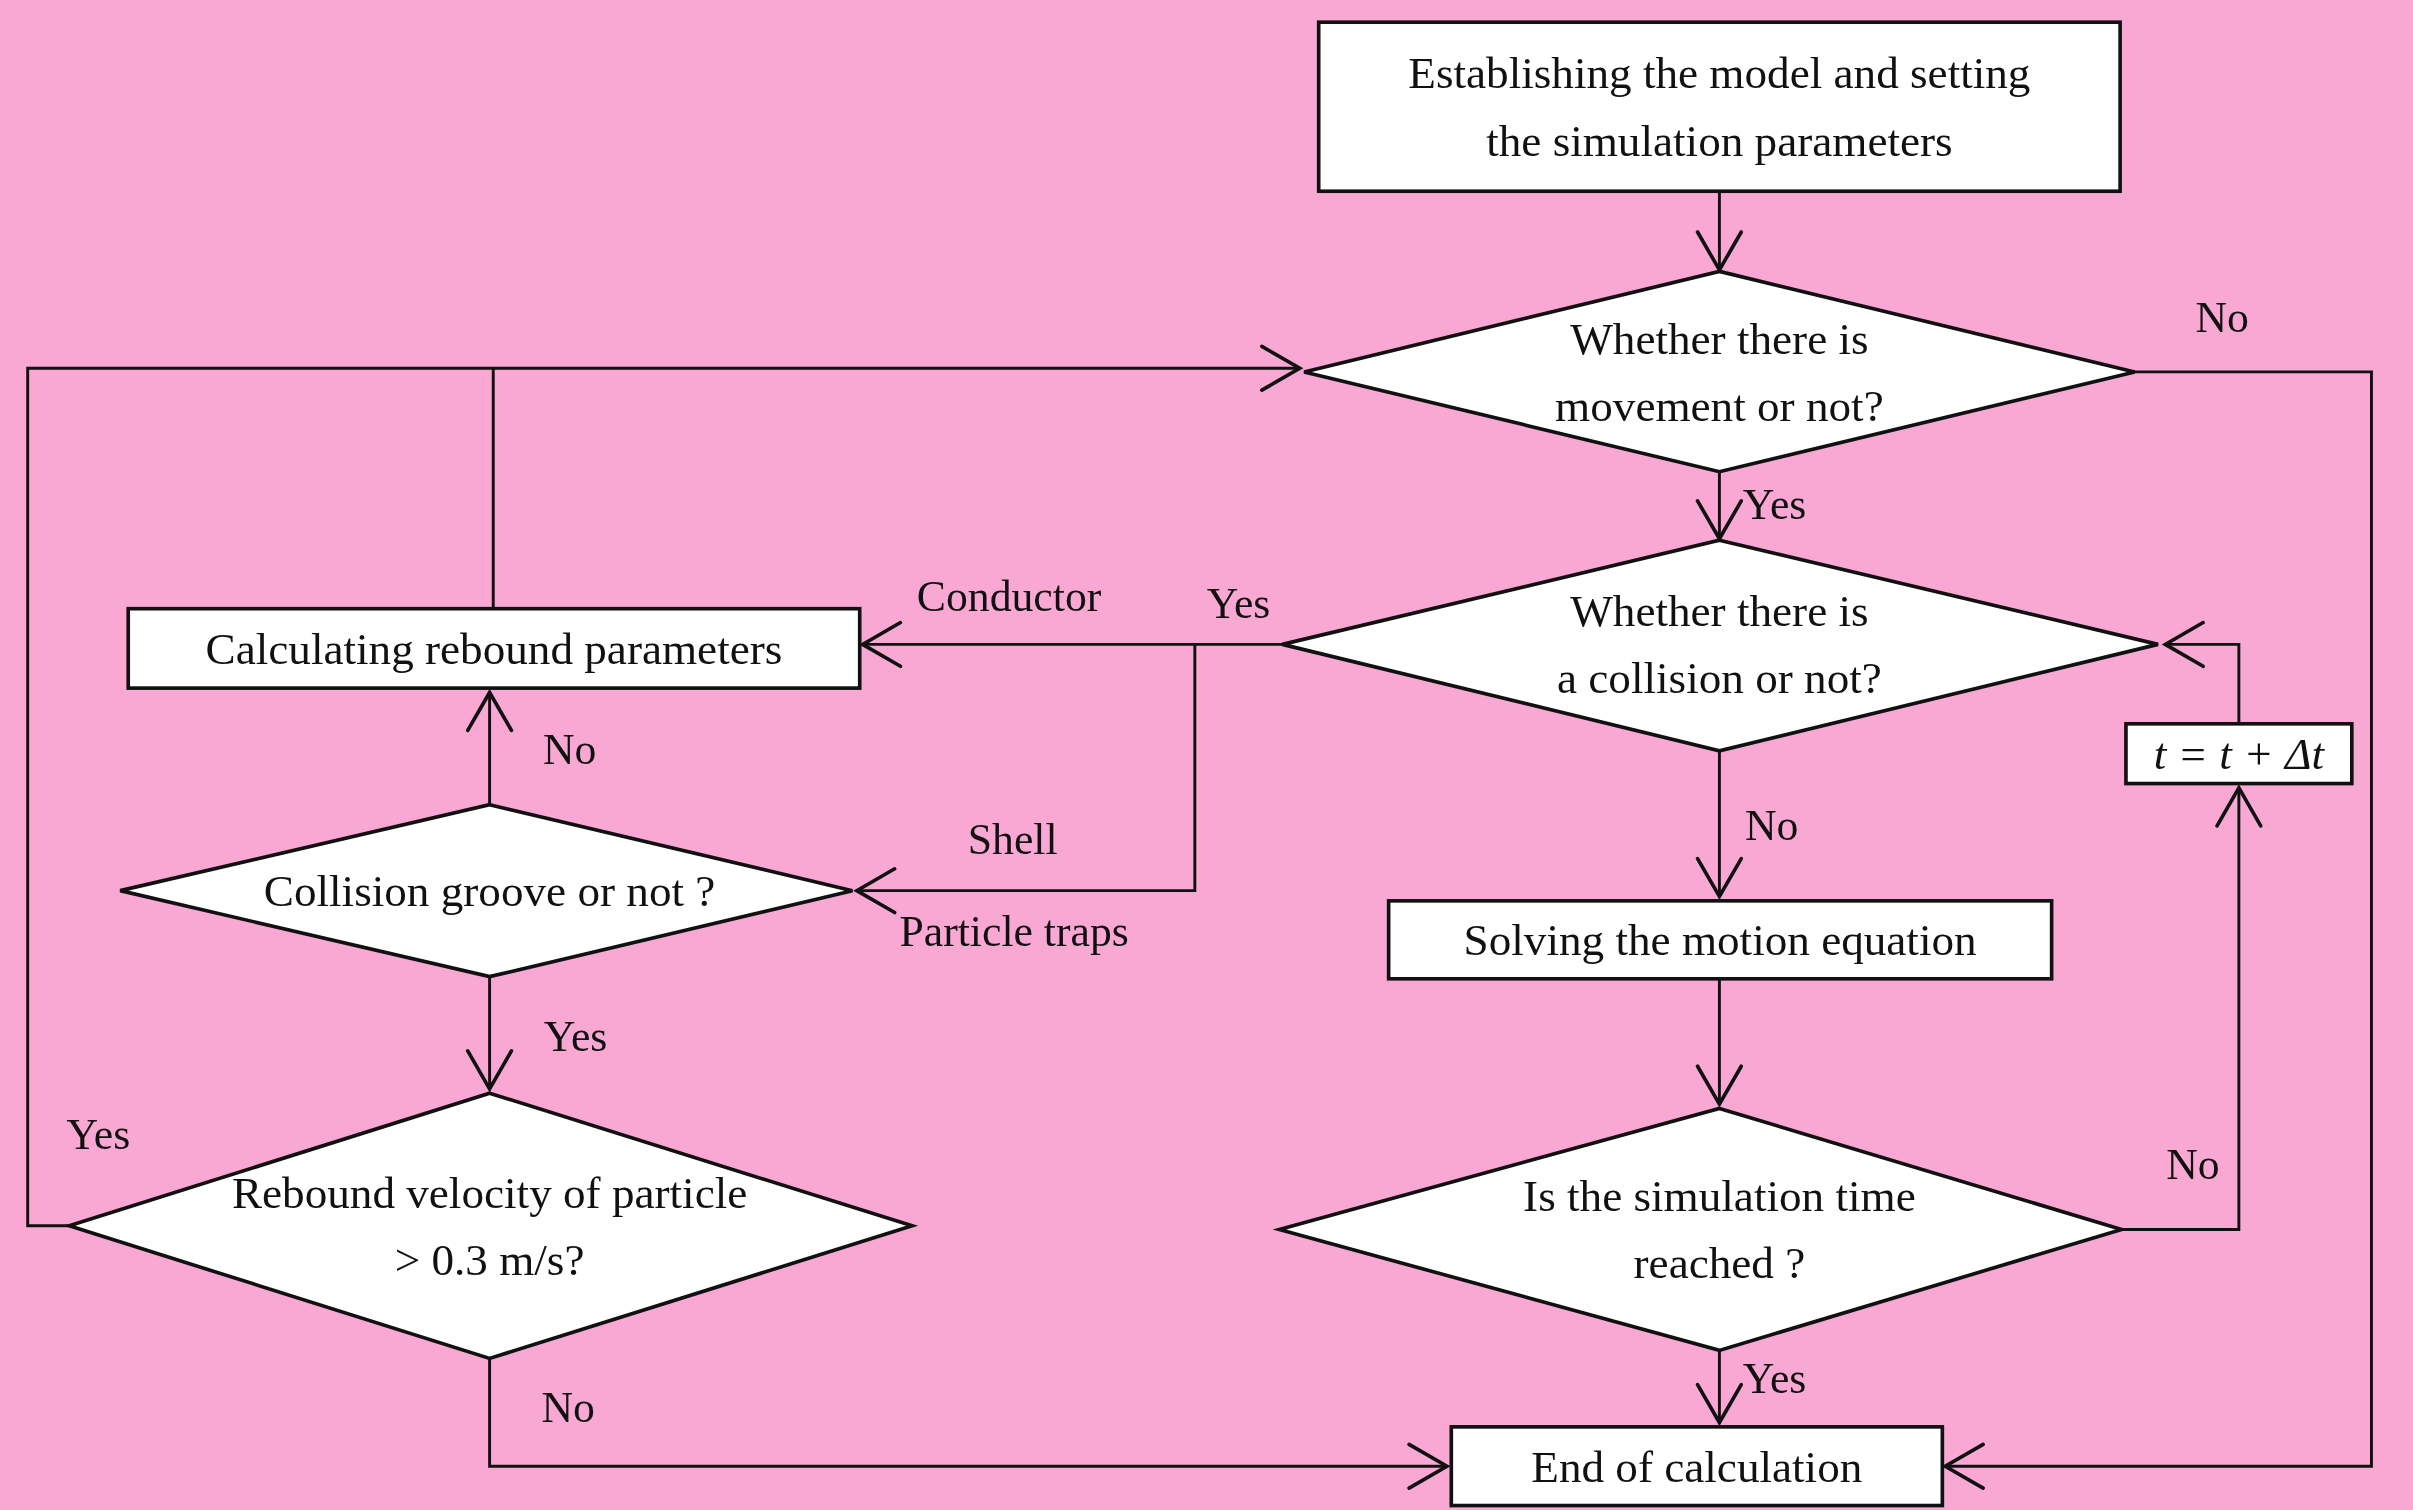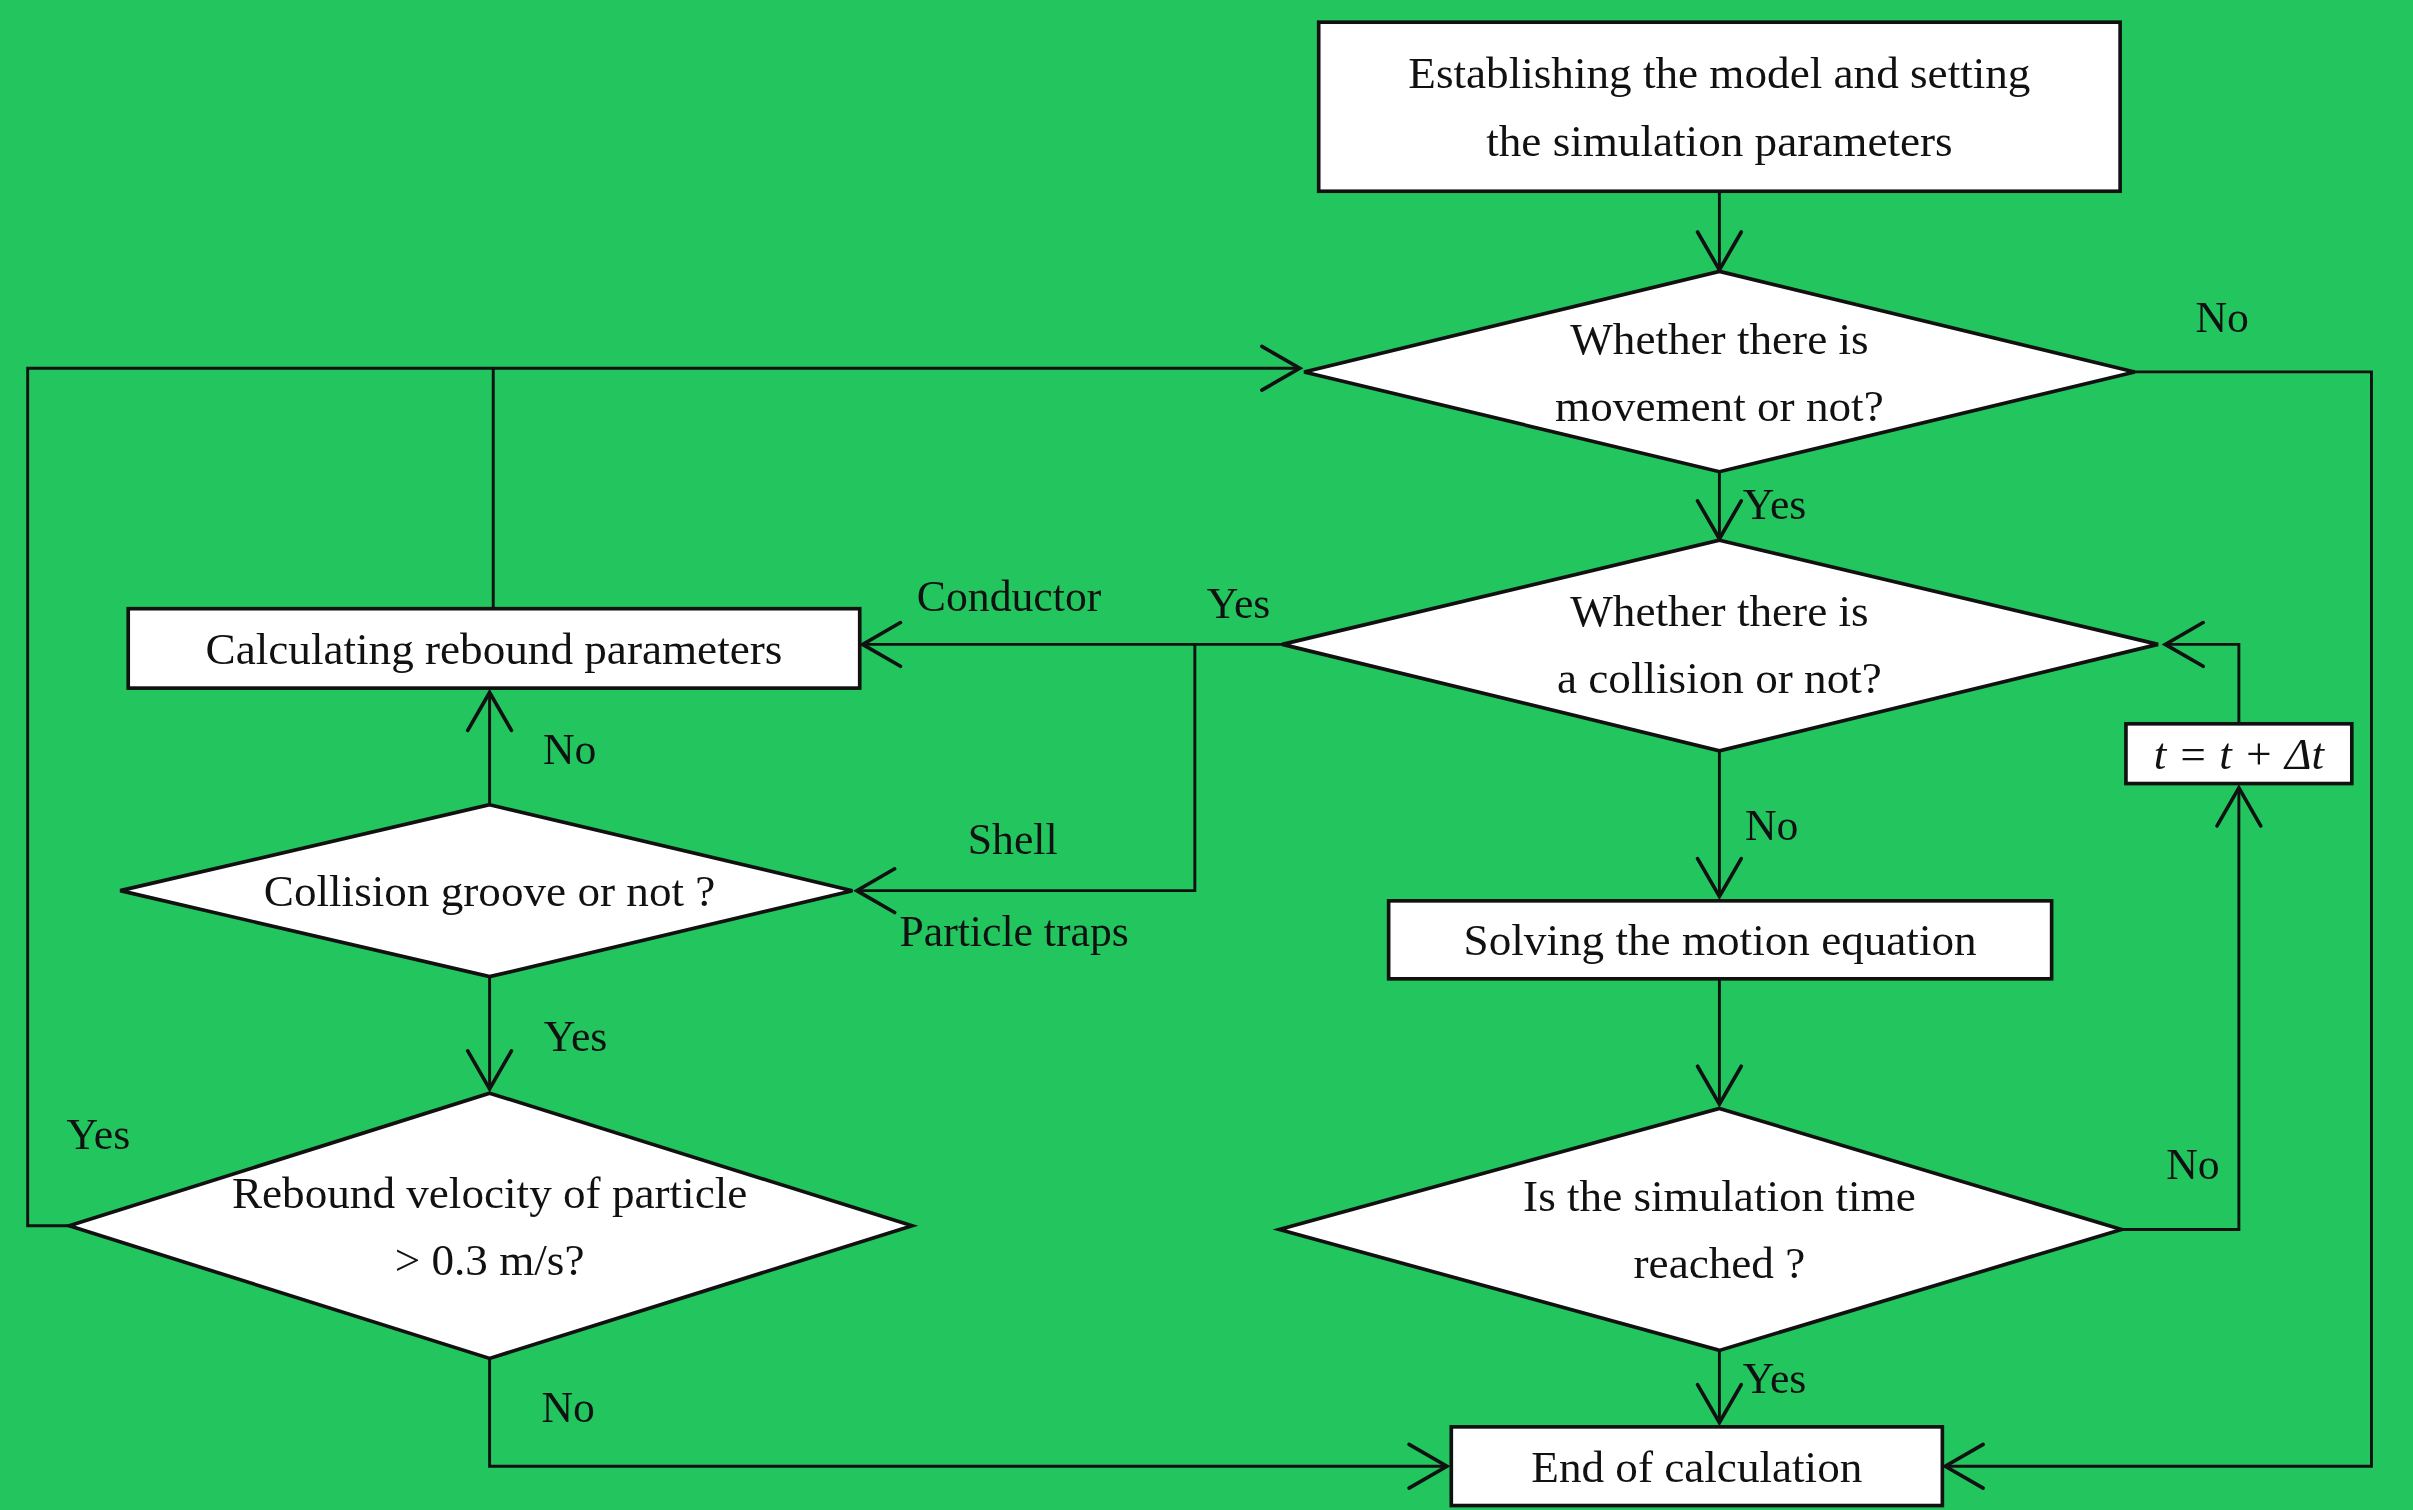--- a/index.html
+++ b/index.html
@@ -1,20 +1,20 @@
 <!DOCTYPE html>
 <html style="font-size:11.7px"><head>
 <meta charset="utf-8">
 <style>
   html, body { margin: 0; padding: 0; background: #ffffff; }
   .canvas {
     position: relative;
     width: 2413px;
     height: 1511px;
-    background: #22c55e;
+    background: #f9a8d4;
     font-family: "Liberation Serif", serif;
   }
   svg { display: block; }
   .shape {
     fill: #ffffff;
     stroke: #111111;
     stroke-width: 5;
   }
   .edge {
     fill: none;

